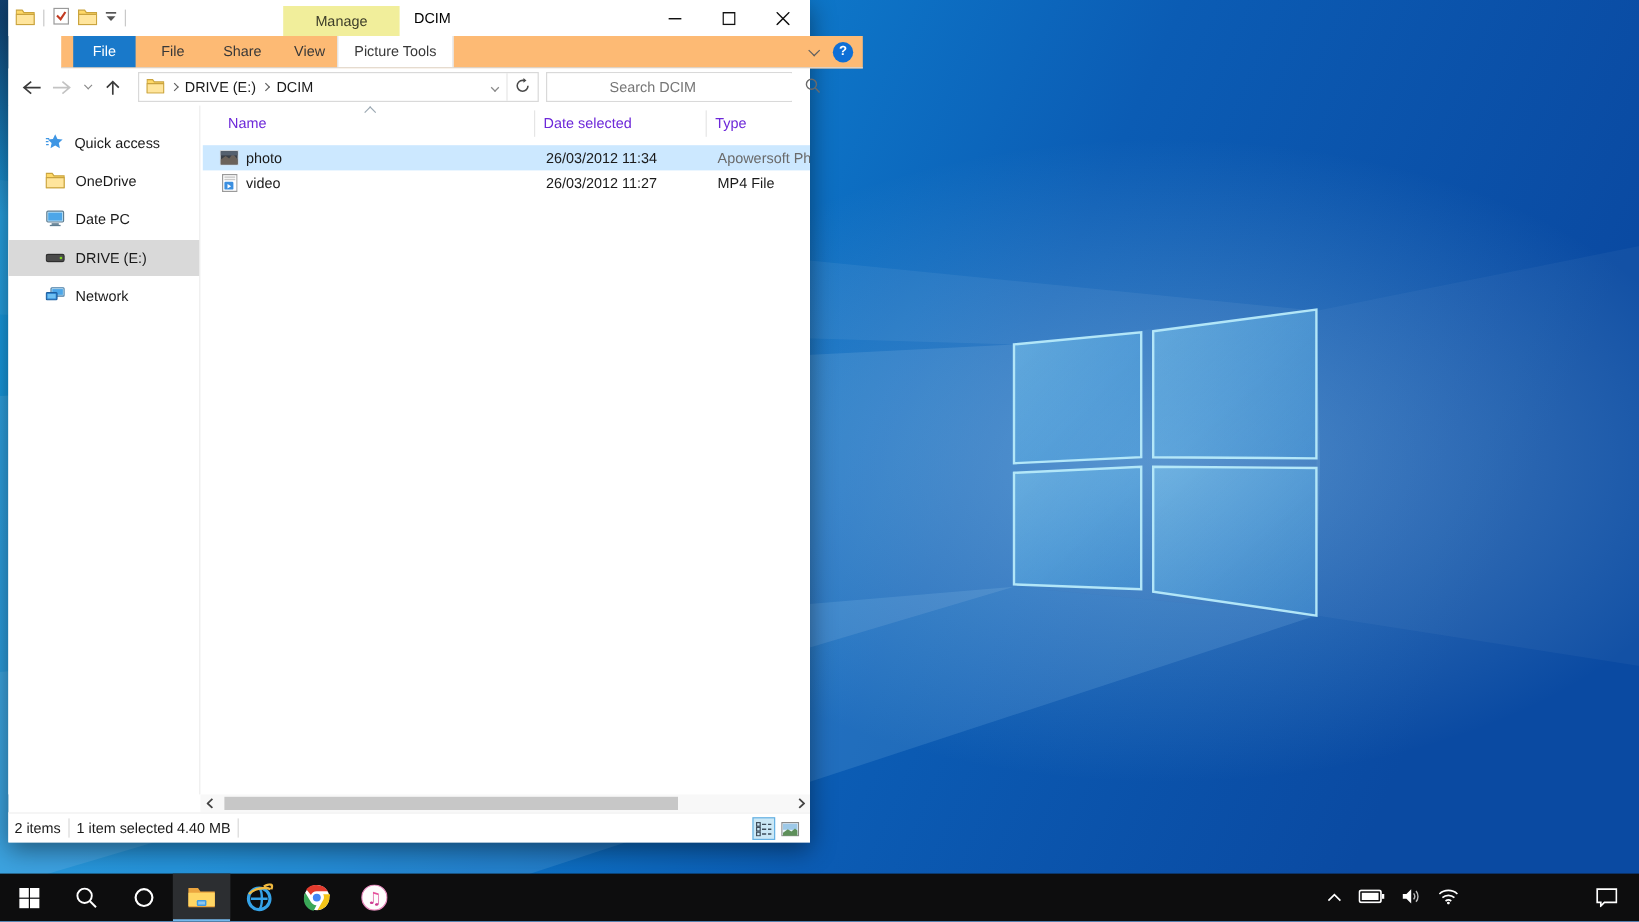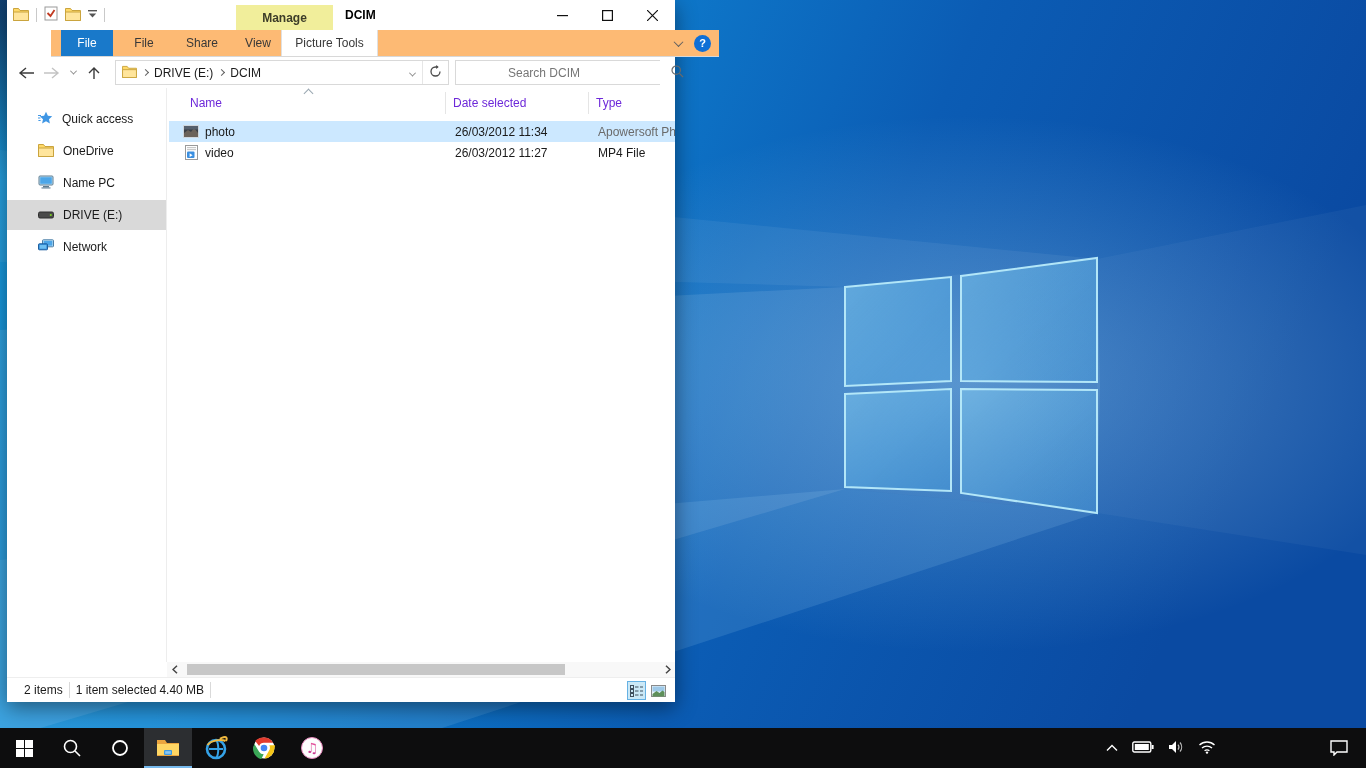--- a/index.html
+++ b/index.html
@@ -8,21 +8,21 @@
   .screen { position:relative; width:1366px; height:768px; background:#0b5cb0; overflow:hidden; }
 
   
   #wallpaper { position:absolute; left:0; top:0; }
 
   
   .window { position:absolute; left:7px; top:0; width:668px; height:702px;
             background:#fff; box-shadow:0 6px 20px rgba(0,0,0,.45); }
 
   
-  .titlebar { position:absolute; left:0; top:0; width:100%; height:30px; background:#fff;font-weight:bold; }
+  .titlebar { position:absolute; left:0; top:0; width:100%; height:30px; background:#fff; }
   .qat { position:absolute; left:6px; top:0; height:30px; display:flex; align-items:center; gap:7px; }
   .qat-sep { width:1px; height:14px; background:#c9c9c9; }
   .manage-tab { position:absolute; left:229px; top:5px; width:97px; height:25px; background:#f1ee9b;
                 display:flex; align-items:center; justify-content:center; color:#3d3d29; }
   .win-title { position:absolute; left:338px; top:0; height:30px; line-height:30px; color:#000; }
   .caption-btns { position:absolute; right:0; top:0; height:30px; display:flex; }
   .cap-btn { width:45px; height:30px; display:flex; align-items:center; justify-content:center; }
 
   
   .tabrow { position:absolute; left:0; top:30px; width:100%; height:27px; background:#fdba74; border-bottom:1px solid #d8d8d8;margin-left:44px; }
@@ -65,21 +65,21 @@
   .cell-date { position:absolute; left:286px; white-space:nowrap; }
   .cell-type { position:absolute; left:429px; white-space:nowrap; }
 
   
   .hscroll { position:absolute; left:160px; top:662px; width:508px; height:15px; background:#f8f8f8; }
   .hs-arrow { position:absolute; top:0; width:15px; height:15px; display:flex; align-items:center; justify-content:center; color:#505050; }
   .hs-thumb { position:absolute; left:20px; top:2px; width:378px; height:11px; background:#c7c7c7; }
 
   
   .statusbar { position:absolute; left:0; top:677px; width:100%; height:25px; background:#fff; border-top:1px solid #eeeeee;
-               display:flex; align-items:center; padding-left:17px; gap:6px; }
+               display:flex; align-items:center; padding-left:5px; gap:6px; }
   .st-sep { width:1px; height:16px; background:#d9d9d9; }
   .view-btns { position:absolute; right:7px; top:3px; display:flex; gap:3px; }
   .view-btn { width:19px; height:19px; display:flex; align-items:center; justify-content:center; border:1px solid transparent; }
   .view-btn.selected { background:#cbe8f6; border-color:#66b1e3; }
 
   
   .taskbar { position:absolute; left:0; bottom:0; width:1366px; height:40px; background:#0d0d0e; display:flex; align-items:center; }
   .tb-btn { width:48px; height:40px; display:flex; align-items:center; justify-content:center; }
   .tb-btn.active { background:#2c2e31; box-shadow:inset 0 -2px 0 #76b9ed; }
   .tray { position:absolute; right:150px; top:0; height:40px; display:flex; align-items:center; gap:14px; }
@@ -267,21 +267,21 @@
       </div>
       <div class="side-item" style="top:80px">
         <span>
           <svg width="16" height="14" viewBox="0 0 16 14">
                 <rect x="1" y="1" width="14" height="9" rx="1" fill="#bfe3f7" stroke="#5f7d91"></rect>
                 <rect x="2.2" y="2.2" width="11.6" height="6.6" fill="#4da6e8"></rect>
                 <rect x="5" y="11" width="6" height="1.4" fill="#5f7d91"></rect>
                 <rect x="3.5" y="12.4" width="9" height="1.1" fill="#5f7d91"></rect>
               </svg>
         </span>
-        <span>Name PC</span>
+        <span>Date PC</span>
       </div>
       <div class="side-item selected" style="top:112px">
         <span>
           <svg width="16" height="8" viewBox="0 0 16 8">
                 <rect x="0.5" y="1" width="15" height="6" rx="1.5" fill="#4a4a4a" stroke="#2e2e2e"></rect>
                 <circle cx="12.8" cy="4" r="1.1" fill="#7ed321"></circle>
               </svg>
         </span>
         <span>DRIVE (E:)</span>
       </div>

